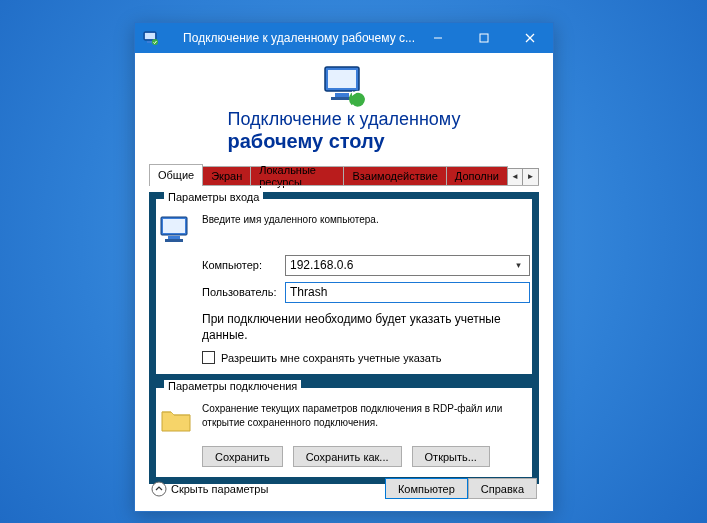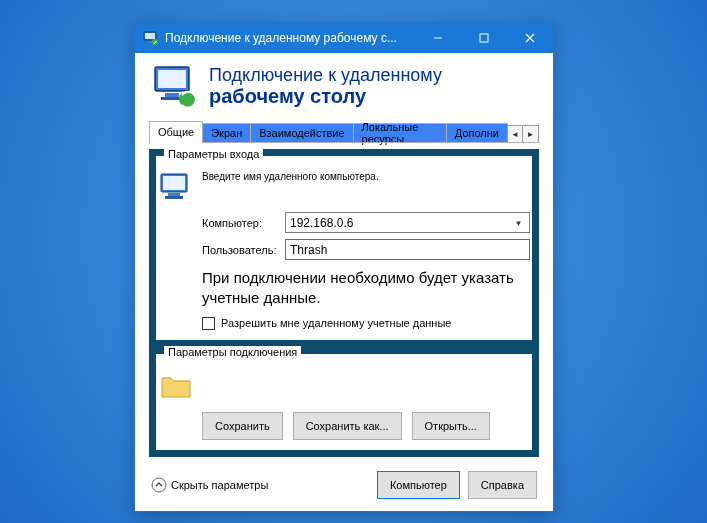--- a/index.html
+++ b/index.html
@@ -7,41 +7,41 @@
   background: radial-gradient(circle at 50% 45%, #4a9de8 0%, #2e7fd5 60%, #1f6bc5 100%);
   width: 707px; height: 523px; overflow: hidden; position: relative;
 }
 .window {
   position: absolute; left: 134px; top: 22px; width: 420px; height: 490px;
   background: #fff; border: 1px solid #2a72c5;
   box-shadow: 0 4px 18px rgba(0,0,0,.25);
 }
 .titlebar {
   height: 30px; background: #1a78d6; color: #fff; display: flex;
-  align-items: center; padding: 0 0 0 8px; font-size: 12px;
+  align-items: center; padding: 0 0 0 8px; font-size: 12px; text-align: right;
 }
 .titlebar-icon { width: 16px; height: 16px; margin-right: 6px; position: relative; }
 .titlebar-icon svg { width: 16px; height: 16px; }
 .titlebar-title { flex: 1; white-space: nowrap; overflow: hidden; text-overflow: ellipsis; }
 .tb-btn { width: 46px; height: 30px; display: flex; align-items: center; justify-content: center; }
 .tb-btn svg { width: 10px; height: 10px; stroke: #fff; stroke-width: 1; fill: none; }
 .tb-btn.close svg { stroke-width: 1.2; }
 .header {
-  display: flex; align-items: center; padding: 10px 16px 12px 16px; gap: 12px;
+  display: flex; align-items: center; padding: 10px 16px 12px 16px;  flex-direction: column;
 }
 .header-icon { width: 46px; height: 46px; }
 .header-text h1 { font-size: 18px; font-weight: 400; color: #003399; line-height: 1.15; }
 .header-text h2 { font-size: 20px; font-weight: 700; color: #003399; line-height: 1.1; }
 .tabstrip {
   display: flex; align-items: flex-end; margin: 0 14px; height: 22px;
   position: relative; font-size: 11px;
 }
 .tabstrip .tab {
   border: 1px solid #aeaeae; border-bottom: none; padding: 2px 8px 3px;
-  background: #3b82f6; color: #000; height: 20px; margin-right: -1px;
+  background: #b91c1c; color: #000; height: 20px; margin-right: -1px;
   display: flex; align-items: center;
 }
 .tabstrip .tab.active { height: 22px; position: relative; z-index: 2; background: #fff; }
 .tabstrip .bottomline { position: absolute; left: 0; right: 0; bottom: 0; height: 1px; background: #aeaeae; z-index: 1; }
 .tabstrip .tab.active::after { content:""; position:absolute; left:0; right:0; bottom:-1px; height:1px; background:#fff; }
 .tab-arrows { margin-left: auto; display: flex; height: 18px; }
 .tab-arrow {
   width: 16px; height: 18px; border: 1px solid #999; background:#f4f4f4;
   display: flex; align-items:center; justify-content:center; font-size:8px; color:#333;
 }
@@ -59,31 +59,31 @@
 .frow { display: flex; align-items: center; gap: 3px; margin-top: 6px; }
 .frow label { width: 80px; color: #000; }
 .frow .combo, .frow .textbox {
   flex: 1; height: 21px; border: 1px solid #7a7a7a; font-size: 12px; padding: 1px 4px; background: #fff;
 }
 .combo { display: flex; align-items: center; justify-content: flex-end; }
 .combo input { border:none; outline:none; width: 100%; font-size:12px; }
 .combo .chev { width: 14px; color:#333; font-size: 9px; text-align:center; }
 .textbox { background:#fff; }
 .textbox.focused { border-color: #1a78d6; }
-.note { margin-left: 44px; margin-top: 8px; color:#000; font-size:15px; line-height:1.35; }
+.note { margin-left: 44px; margin-top: 8px; color:#000; font-size:12px; line-height:1.35; }
 .check-row { margin-left: 44px; margin-top: 8px; display:flex; align-items:center; gap:6px; }
 .checkbox { width:13px; height:13px; border:1px solid #333; background:#fff; }
 .btn {
-  height: 28px; padding: 0 12px; font-size: 11px; background: #e1e1e1;
+  height: 21px; padding: 0 12px; font-size: 11px; background: #e1e1e1;
   border: 1px solid #adadad; display:inline-flex; align-items:center; justify-content:center; color:#000;
 }
 .btn.primary { border-color: #0078d7; }
 .conn-buttons { margin-left: 44px; margin-top: 8px; display:flex; gap:10px; }
 .footer {
-  display:flex; align-items:center; gap:8px; padding: 0 16px; position:absolute;
+  display:flex; align-items:center; padding: 0 16px; position:absolute;
   left:0; right:0; bottom: 12px;
 }
 .hide-link { display:flex; align-items:center; gap:4px; color:#000; font-size:11px; }
 .circ-up { width:16px; height:16px; }
 .footer-spacer { flex:1; }
 </style>
 </head>
 <body>
 
 <div class="window">
@@ -136,24 +136,24 @@
 
   <div class="tabstrip">
     <div class="bottomline"></div>
     <div class="tab active">
         <span>Общие</span>
       </div>
     <div class="tab">
         <span>Экран</span>
       </div>
     <div class="tab">
+        <span>Локальные ресурсы</span>
+      </div>
+    <div class="tab">
         <span>Взаимодействие</span>
-      </div>
-    <div class="tab">
-        <span>Локальные ресурсы</span>
       </div>
     <div class="tab">
         <span>Дополни</span>
       </div>
     <div class="tab-arrows">
       <div class="tab-arrow">◄</div>
       <div class="tab-arrow">►</div>
     </div>
   </div>
 
@@ -181,33 +181,34 @@
           </div>
         </div>
         <div class="frow">
           <label>Пользователь:</label>
           <input class="textbox focused" value="Thrash" style="">
         </div>
       </div>
       <div class="note">При подключении необходимо будет указать учетные данные.</div>
       <div class="check-row">
         <div class="checkbox"></div>
-        <span>Разрешить мне удаленному учетные данные</span>
+        <span>Разрешить мне сохранять учетные указать</span>
       </div>
     </div>
 
     <div class="group">
       <div class="group-title">Параметры подключения</div>
       <div class="g-row">
         <div class="folder-icon">
           <svg viewBox="0 0 36 36">
               <path d="M4 10 h9 l3 3 h16 v16 h-28 z" fill="#f6d469" stroke="#caa637"></path>
               <path d="M4 10 h9 l3 3 h16" fill="none" stroke="#d7b84f"></path>
             </svg>
         </div>
+        <div class="subtext">Сохранение текущих параметров подключения в RDP-файл или открытие сохраненного подключения.</div>
       </div>
       <div class="conn-buttons">
         <div class="btn">
             <span>Сохранить</span>
           </div>
         <div class="btn">
             <span>Сохранить как...</span>
           </div>
         <div class="btn">
             <span>Открыть...</span>

